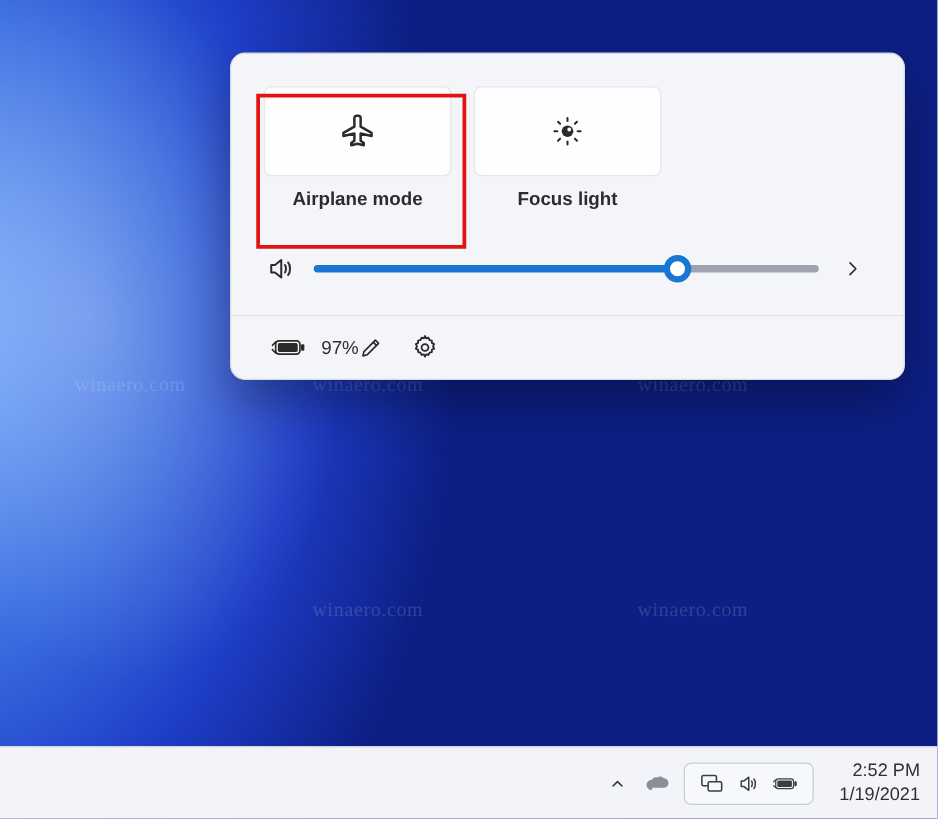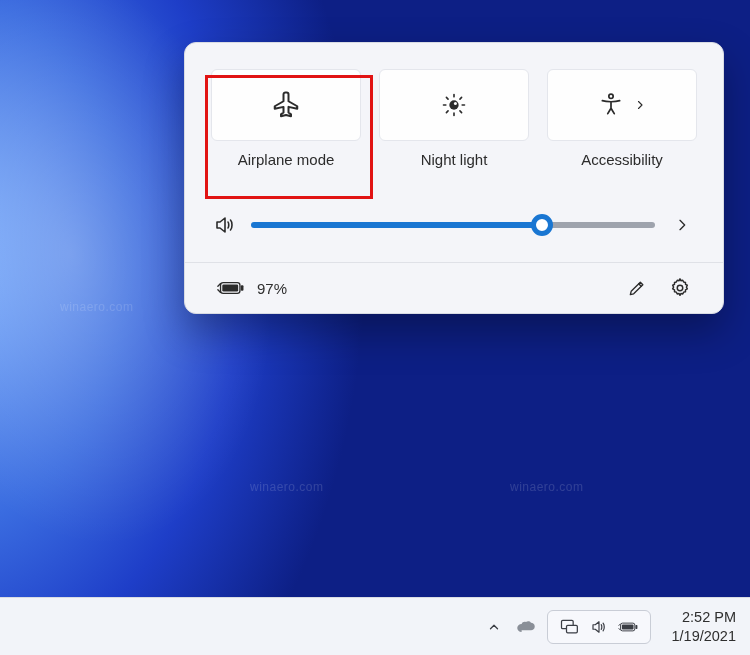--- a/index.html
+++ b/index.html
@@ -13,22 +13,22 @@
   }
   
   .desktop::before {
     content:"";
     position:absolute; left:-120px; top:-120px; width:520px; height:820px;
     background: radial-gradient(ellipse 280px 420px at 200px 360px, rgba(255,255,255,.25), rgba(255,255,255,0) 70%);
     transform: rotate(-12deg);
     pointer-events:none;
   }
   .watermark {
-    position:absolute; color:#fff; opacity:.14; font-size:12px; letter-spacing:.5px;
-    pointer-events:none; user-select:none; white-space:nowrap;
+    position:absolute; color:#fff; opacity:.14; font-size:16px; letter-spacing:.5px;
+    pointer-events:none; user-select:none; white-space:nowrap;font-family:Liberation Serif, serif;
   }
 
   .quick-panel {
     position: absolute;
     left: 184px; top: 42px;
     width: 540px;
     background: #f4f5f9;
     border: 1px solid #d8dbe3;
     border-radius: 12px;
     box-shadow: 0 18px 40px rgba(0,0,0,.32);
@@ -51,20 +51,21 @@
     gap: 10px;
     cursor:pointer;
   }
   .tile.disabled { background:#f2f3f7; cursor:default; }
   .tile-label {
     margin-top: 10px;
     font-size: 15px;
     color:#2c2c2c;
     text-align:center;
     white-space:nowrap;
+    font-weight:bold;
   }
   .tile-label.muted { color:#8a8f98; }
   .highlight-airplane {
     position:absolute;
     left: 20px; top: 32px;
     width: 168px; height: 124px;
     border: 3px solid #e11313;
     pointer-events:none;
   }
 
@@ -81,21 +82,21 @@
     position:absolute; left:72%; top:50%;
     width:22px; height:22px; margin-left:-11px; margin-top:-11px;
     background:#fff; border:5px solid #1976d2; border-radius:50%;
   }
   .chev-btn, .icon-btn { display:flex; align-items:center; justify-content:center; cursor:pointer; }
   .chev-btn { width:26px; height:26px; }
 
   .divider { height:1px; background:#dfe1e7; margin: 24px -26px 0 -26px; }
 
   .footer {
-    display:flex; align-items:center; justify-content:space-between;
+    display:flex; align-items:center; justify-content:flex-start;
     padding: 14px 6px 14px 6px;
   }
   .footer-left { display:flex; align-items:center; gap:10px; color:#2f2f2f; font-size:15px; }
   .footer-right { display:flex; align-items:center; gap:22px; }
 
   .taskbar {
     position:absolute; left:0; right:0; bottom:0; height:58px;
     background:#f2f4f9; border-top:1px solid #d9dce3;
     display:flex; align-items:center; justify-content:flex-end;
     padding-right: 14px; gap: 10px;
@@ -145,40 +146,24 @@
       <div class="tile-wrap">
         <div class="tile">
           <span>
             <svg width="28" height="28" viewBox="0 0 24 24" fill="none" stroke="#2b2b2b" stroke-width="1.4" stroke-linecap="round">
               <circle cx="12" cy="12" r="4" fill="#2b2b2b" stroke="none"></circle>
               <circle cx="13.2" cy="10.8" r="1.3" fill="#fefefe" stroke="none"></circle>
               <path d="M12 3v2M12 19v2M3 12h2M19 12h2M5.5 5.5l1.4 1.4M17.1 17.1l1.4 1.4M5.5 18.5l1.4-1.4M17.1 6.9l1.4-1.4"></path>
             </svg>
           </span>
         </div>
-        <div class="tile-label">Night light</div>
-      </div>
-
-
-      <div class="tile-wrap">
-        <div class="tile">
-          <span>
-            <svg width="26" height="26" viewBox="0 0 24 24" fill="none" stroke="#2b2b2b" stroke-width="1.6" stroke-linecap="round" stroke-linejoin="round">
-              <circle cx="12" cy="4" r="2"></circle>
-              <path d="M4 8c3 1 5 1 8 1s5 0 8-1M12 9v6M12 15l-3 5M12 15l3 5"></path>
-            </svg>
-          </span>
-          <span>
-            <svg width="12" height="14" viewBox="0 0 24 24" fill="none" stroke="#2b2b2b" stroke-width="2.2" stroke-linecap="round" stroke-linejoin="round">
-                <path d="M9 5l7 7-7 7"></path>
-              </svg>
-          </span>
-        </div>
-        <div class="tile-label">Accessibility</div>
-      </div>
+        <div class="tile-label">Focus light</div>
+      </div>
+
+
 
       <div></div>
     </div>
 
     <div class="slider-row">
       <span class="icon-btn">
         <svg width="24" height="24" viewBox="0 0 24 24" fill="none" stroke="#2b2b2b" stroke-width="1.6" stroke-linecap="round" stroke-linejoin="round">
           <path d="M4 9h3l5-4v14l-5-4H4z"></path>
           <path d="M15 9c1 1 1 5 0 6M17.5 7c2 2 2 8 0 10"></path>
         </svg>

